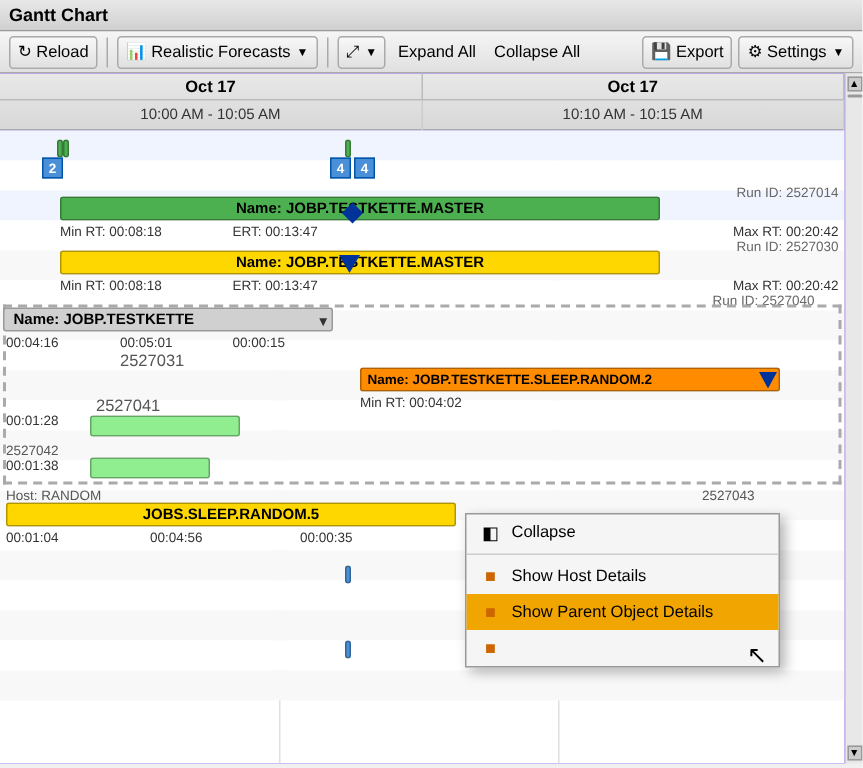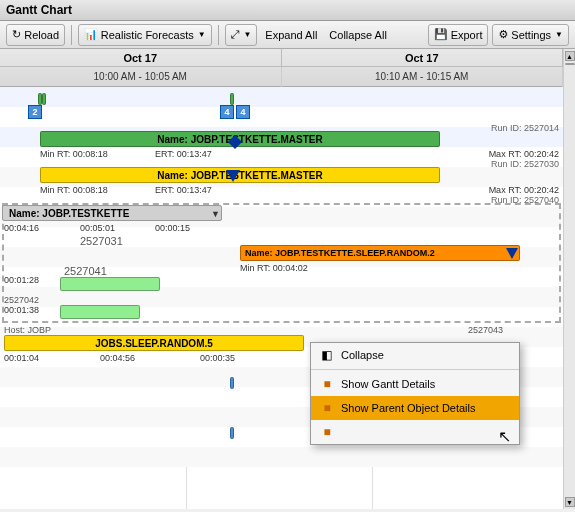--- a/index.html
+++ b/index.html
@@ -370,21 +370,21 @@
           <div class="gantt-bar bar-yellow" style="left:0; width:400px; height:16px; top:0;">
             <span style="position:absolute; left:50%; transform:translateX(-50%); font-size:10px; font-weight:bold; color:#000; white-space:nowrap;">Name: JOBP.TESTKETTE.MASTER</span>
           </div>
 
           <div style="position:absolute; left:186px; top:3px; width:0; height:0; border-left:7px solid transparent; border-right:7px solid transparent; border-top:12px solid #003399; z-index:2;"></div>
         </div>
         <div style="position:absolute; left:40px; top:98px; font-size:9px; color:#333;"><span>Min RT: 00:08:18</span></div>
         <div style="position:absolute; left:155px; top:98px; font-size:9px; color:#333;"><span>ERT: 00:13:47</span></div>
         <div style="position:absolute; right:4px; top:98px; font-size:9px; color:#333;"><span>Max RT: 00:20:42</span></div>
 
-        <div class="run-id-label" style="top:108px; right:4px;"><span>Run ID: 2527040</span></div>
+        <div class="run-id-label" style="top:108px; right:20px;"><span>Run ID: 2527040</span></div>
 
         <div class="dashed-box" style="left:2px; right:2px; top:116px; height:120px;"></div>
 
         <div style="position:absolute; left:2px; width:220px; top:118px;">
           <div class="gantt-bar" style="left:0; width:220px; height:16px; top:0; background:#d0d0d0; border:1px solid #999;">
             <span style="position:absolute; left:6px; font-size:10px; font-weight:bold; color:#000; white-space:nowrap;">Name: JOBP.TESTKETTE</span>
           </div>
 
           <div style="position:absolute; right:2px; top:4px; font-size:9px; color:#333;">▼</div>
         </div>
@@ -405,21 +405,21 @@
 
         <div style="position:absolute; left:16px; top:178px; font-size:11px; color:#555;padding-left:48px;">2527041</div>
 
         <div style="position:absolute; left:4px; top:188px; font-size:9px; color:#333;"><span>00:01:28</span></div>
         <div class="gantt-bar bar-light-green" style="left:60px; width:100px; top:190px; height:14px;"></div>
 
         <div style="position:absolute; left:4px; top:208px; font-size:9px; color:#555;">2527042</div>
         <div style="position:absolute; left:4px; top:218px; font-size:9px; color:#333;"><span>00:01:38</span></div>
         <div class="gantt-bar bar-light-green" style="left:60px; width:80px; top:218px; height:14px;"></div>
 
-        <div style="position:absolute; left:4px; top:238px; font-size:9px; color:#555;"><span>Host: JOBP</span></div>
+        <div style="position:absolute; left:4px; top:238px; font-size:9px; color:#555;"><span>Host: RANDOM</span></div>
         <div style="position:absolute; right:60px; top:238px; font-size:9px; color:#555;margin-left:44px;"><span>2527043</span></div>
 
         <div style="position:absolute; left:4px; width:300px; top:248px;">
           <div class="gantt-bar bar-yellow" style="left:0; width:300px; height:16px; top:0; background:#ffd700;">
             <span style="position:absolute; left:50%; transform:translateX(-50%); font-size:10px; font-weight:bold; color:#000; white-space:nowrap;">JOBS.SLEEP.RANDOM.5</span>
           </div>
         </div>
         <div style="position:absolute; left:4px; top:266px; font-size:9px; color:#333;"><span>00:01:04</span></div>
         <div style="position:absolute; left:100px; top:266px; font-size:9px; color:#333;"><span>00:04:56</span></div>
         <div style="position:absolute; left:200px; top:266px; font-size:9px; color:#333;"><span>00:00:35</span></div>
@@ -428,21 +428,21 @@
         <div class="gantt-bar bar-blue" style="left:230px; width:4px; top:340px; height:12px;"></div>
 
         <div id="context-menu">
           <div class="ctx-item">
             <span class="ctx-icon">◧</span>
             <span>Collapse</span>
           </div>
           <div class="ctx-separator"></div>
           <div class="ctx-item">
             <span class="ctx-icon" style="color:#cc6600;">■</span>
-            <span>Show Gantt Details</span>
+            <span>Show Host Details</span>
           </div>
           <div class="ctx-item highlighted">
             <span class="ctx-icon" style="color:#cc6600;">■</span>
             <span>Show Parent Object Details</span>
           </div>
           <div class="ctx-item">
             <span class="ctx-icon" style="color:#cc6600;">■</span>
           </div>
         </div>
 

